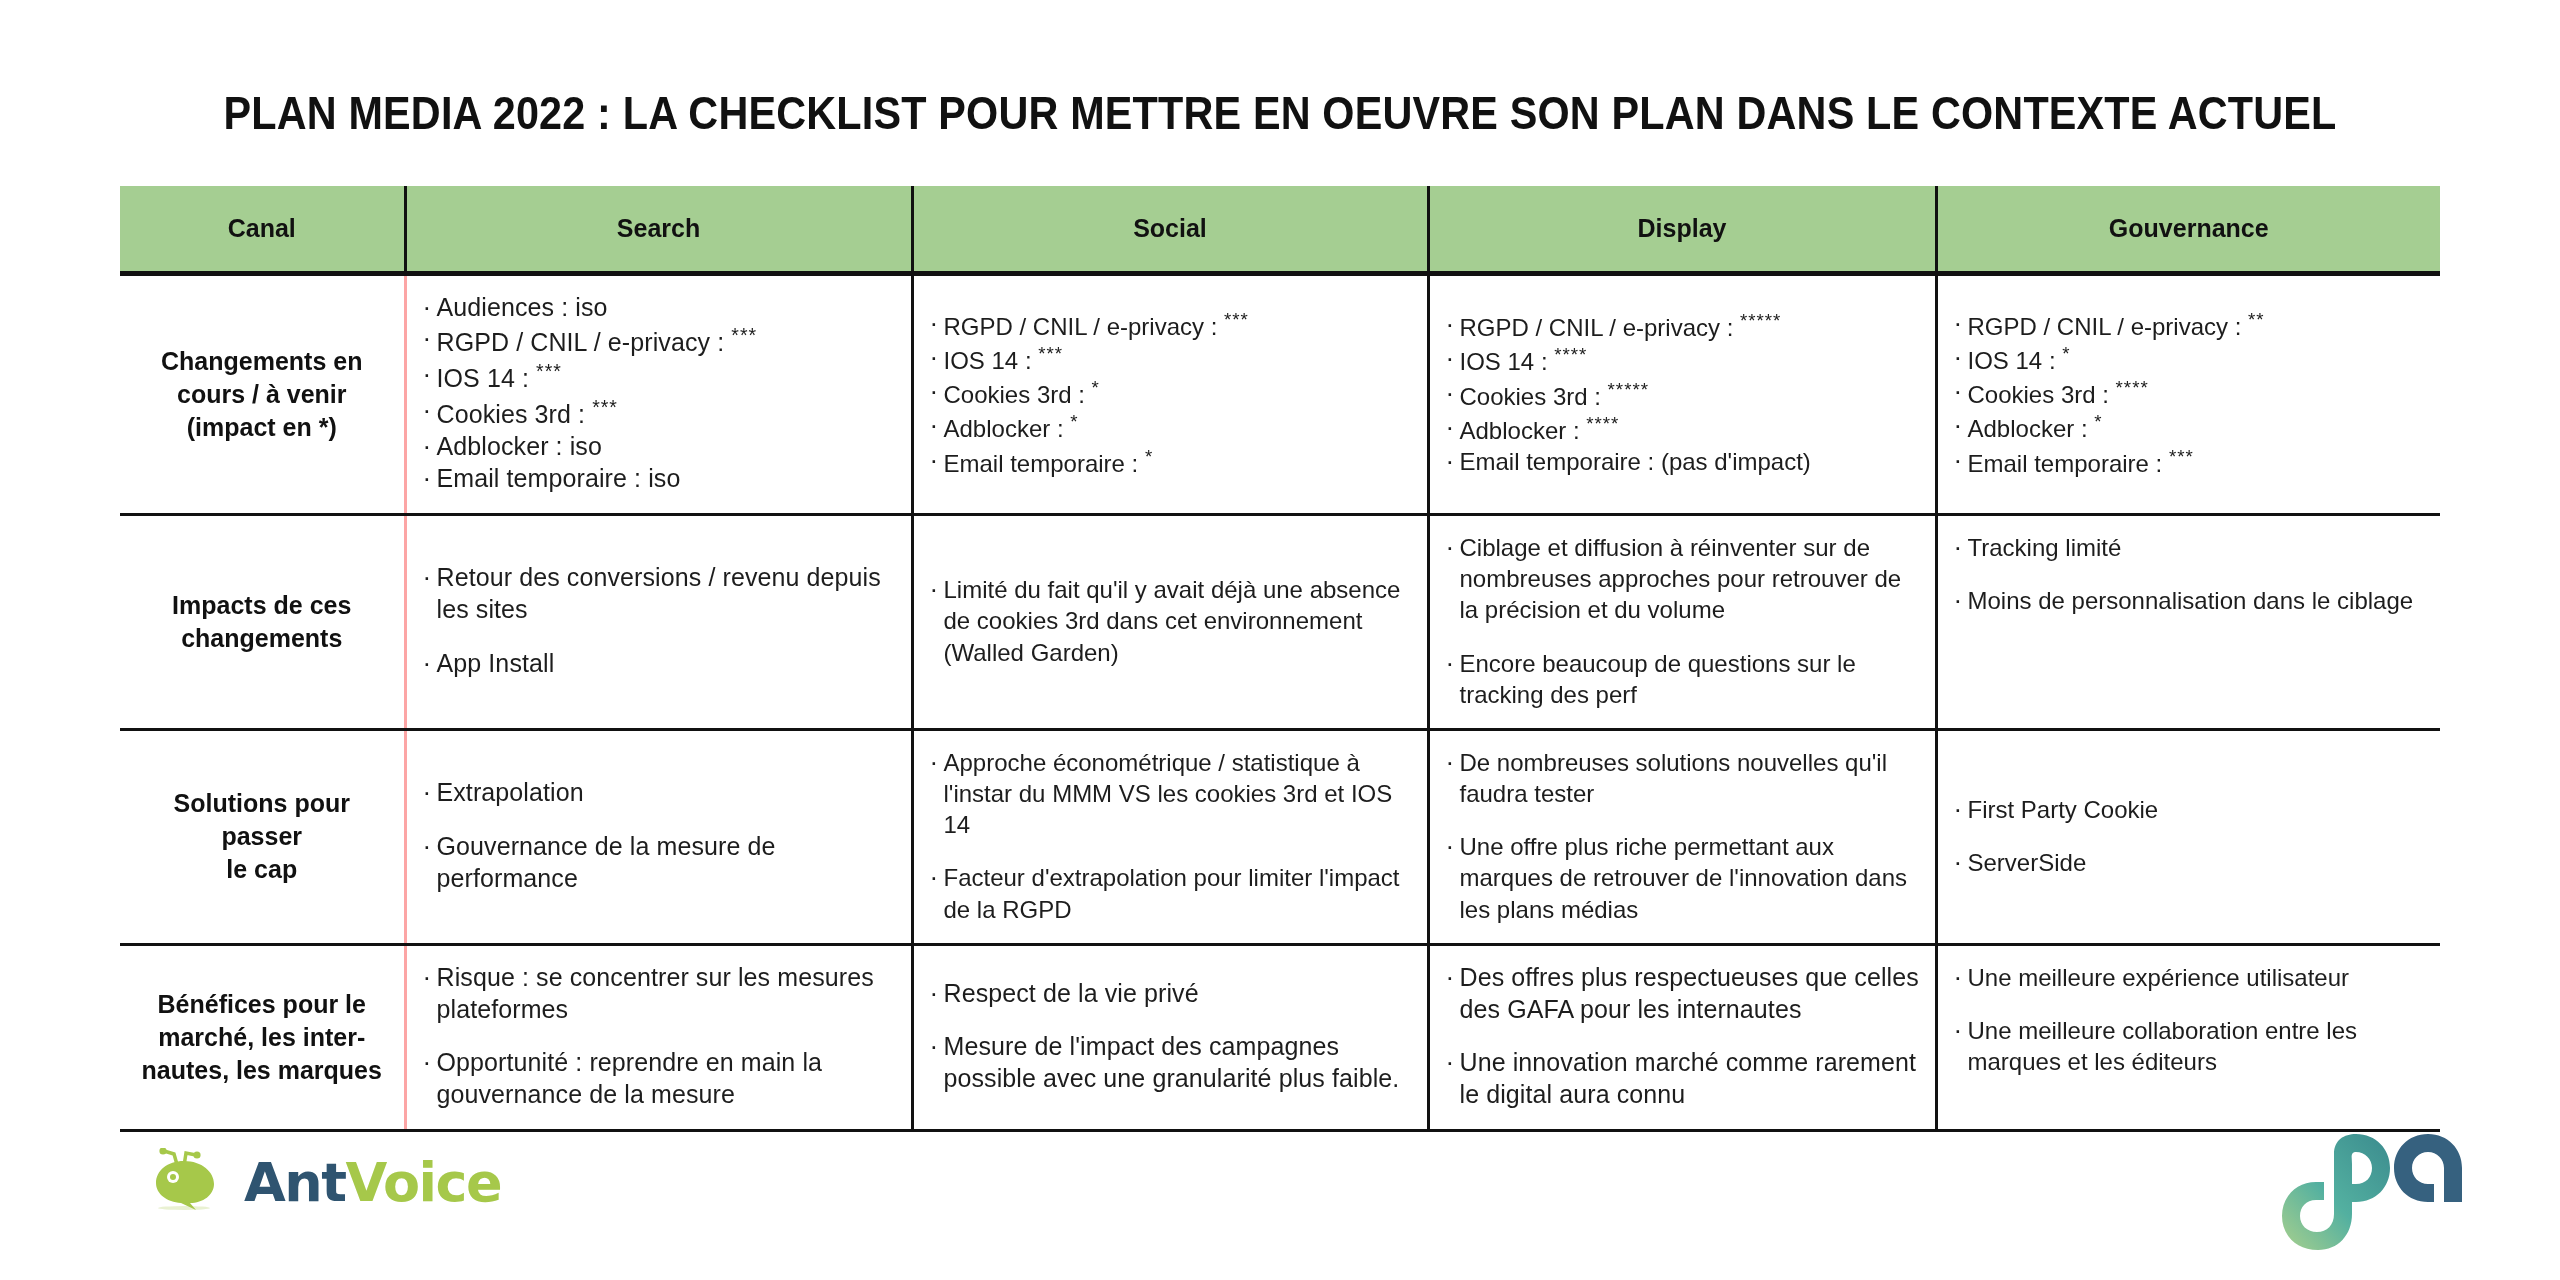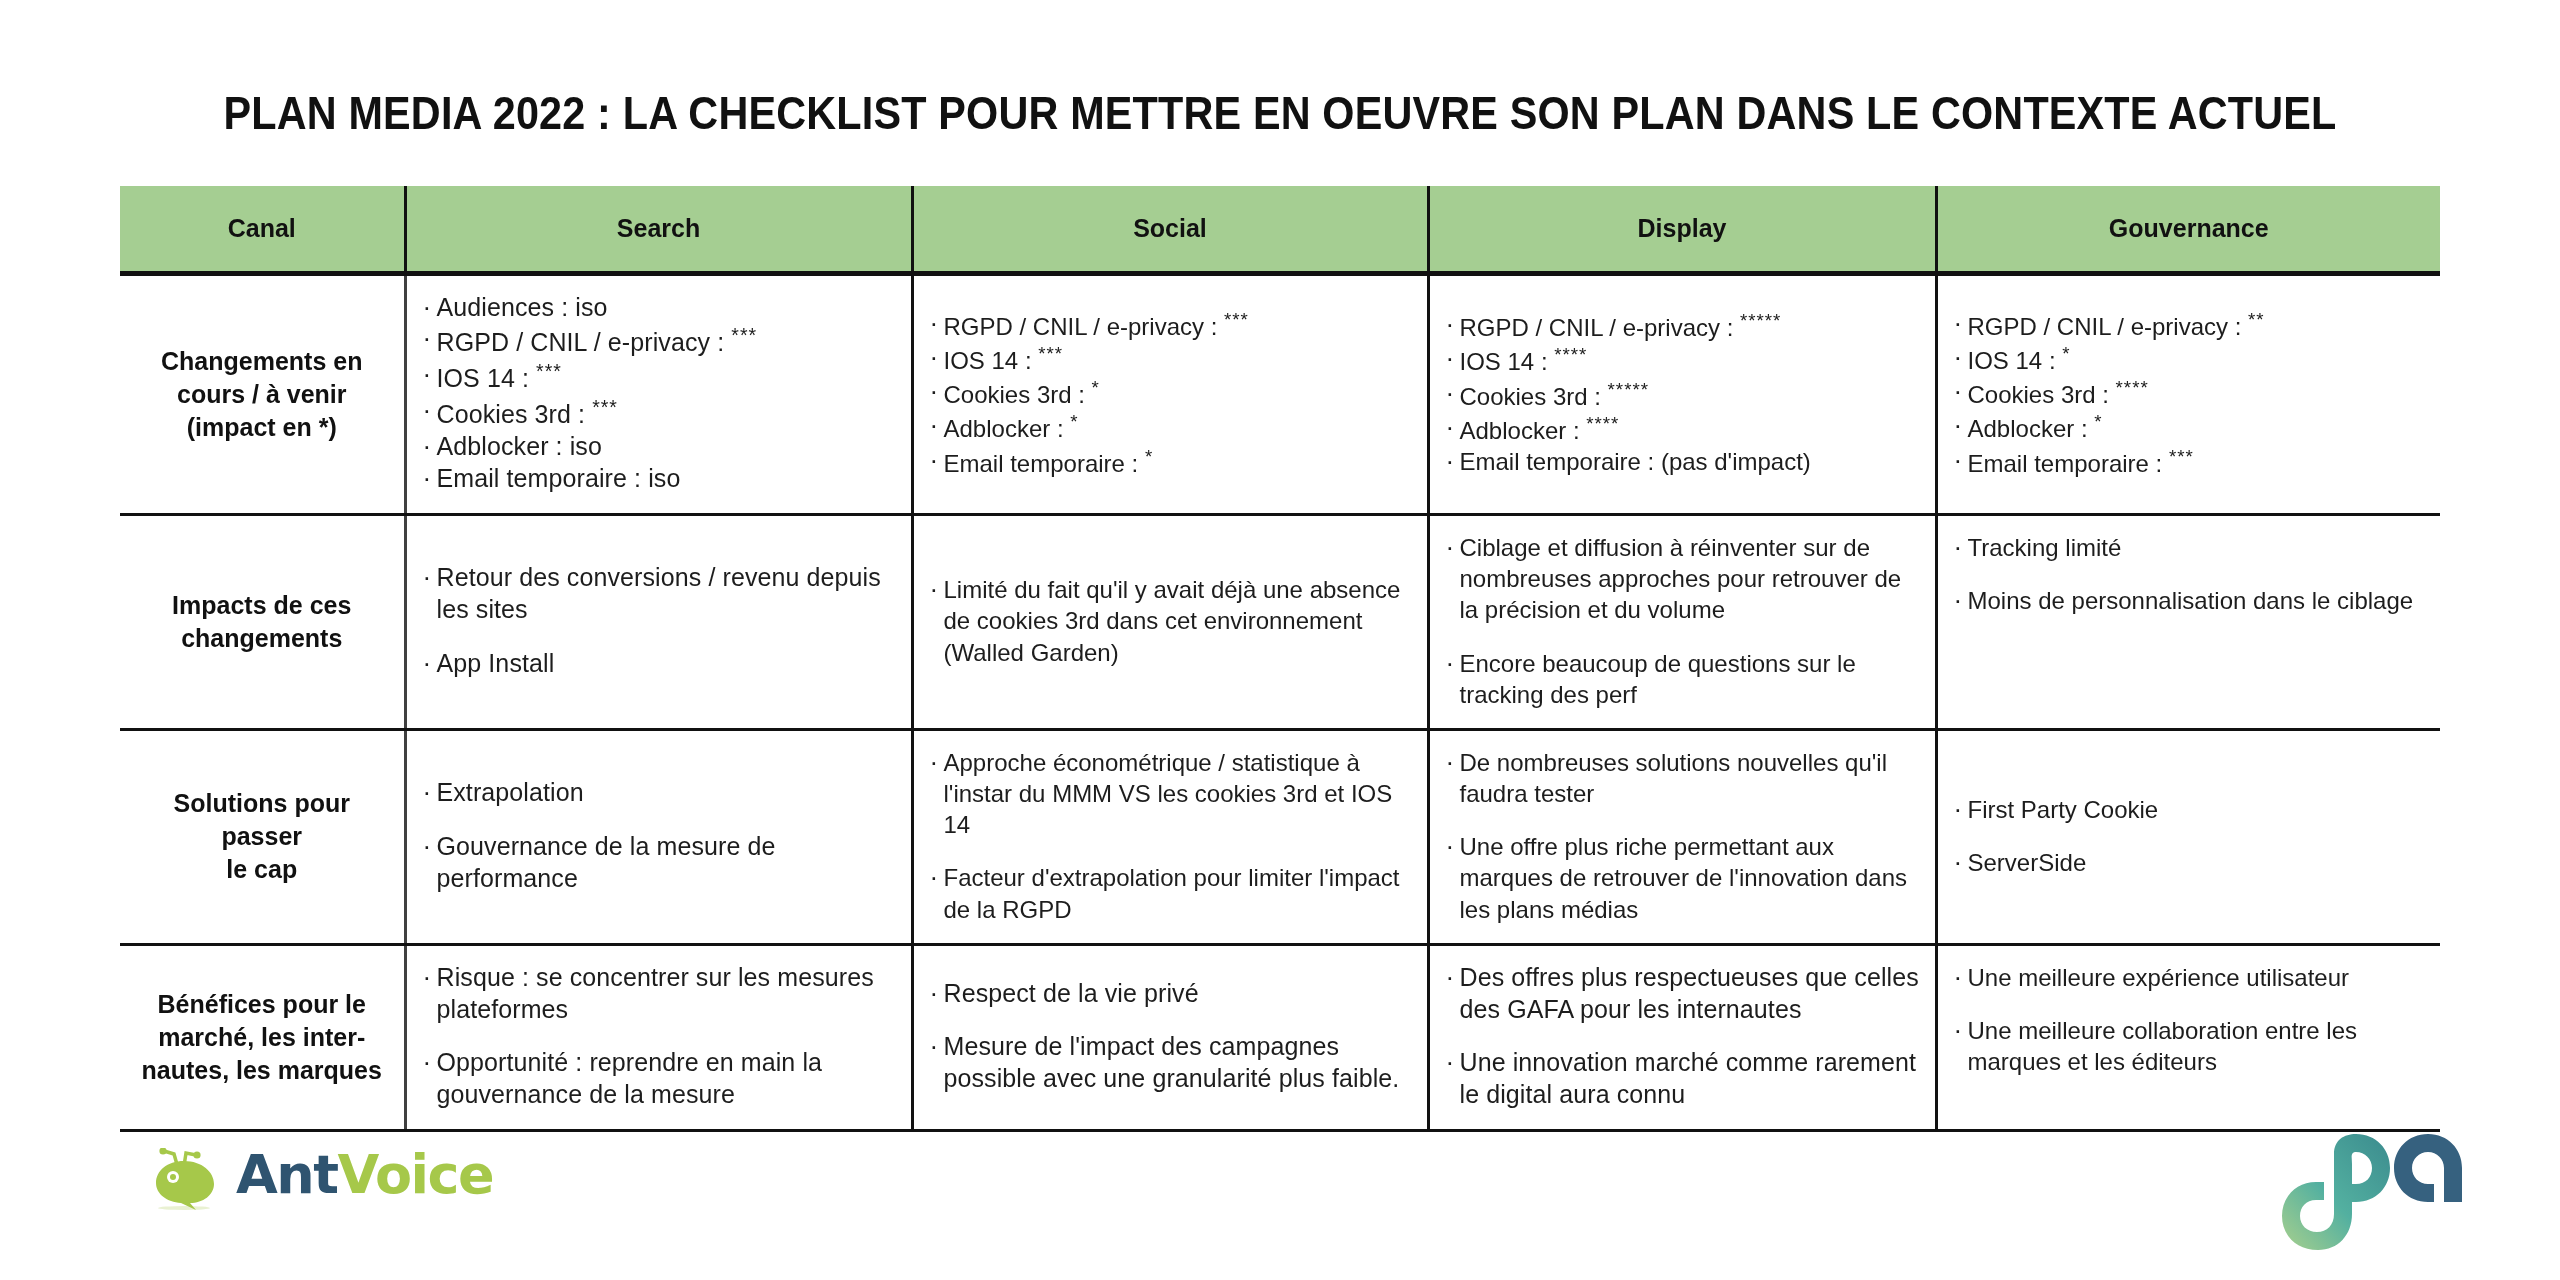--- a/index.html
+++ b/index.html
@@ -87,21 +87,21 @@
 
   
   td.rowlabel {
     text-align: center;
     vertical-align: middle;
     font-family: "Liberation Sans Narrow", "Liberation Sans", sans-serif;
     font-weight: bold;
     font-size: 25px;
     line-height: 1.32;
     color: #111111;
-    border-right: 3px solid #404040;
+    border-right: 3px solid #fca5a5;
     padding: 10px 16px;
   }
 
   
   .cell-list { list-style: none; }
   .cell-list li {
     display: block;
     position: relative;
     padding-left: 16px;
     font-size: 24px;
@@ -155,22 +155,22 @@
   
   td.va-middle { vertical-align: middle; }
   td.va-top    { vertical-align: top; }
 
   
   .logo-antvoice {
     position: absolute;
     left: 148px;
     top: 1148px;
     display: flex;
-    align-items: flex-start;
-    gap: 16px;
+    align-items: flex-end;
+    gap: 24px;
   }
   .av-mark {
     position: relative;
     width: 72px;
     height: 62px;
   }
   .av-word {
     font-family: "DejaVu Sans", sans-serif;
     font-weight: bold;
     font-size: 54px;

